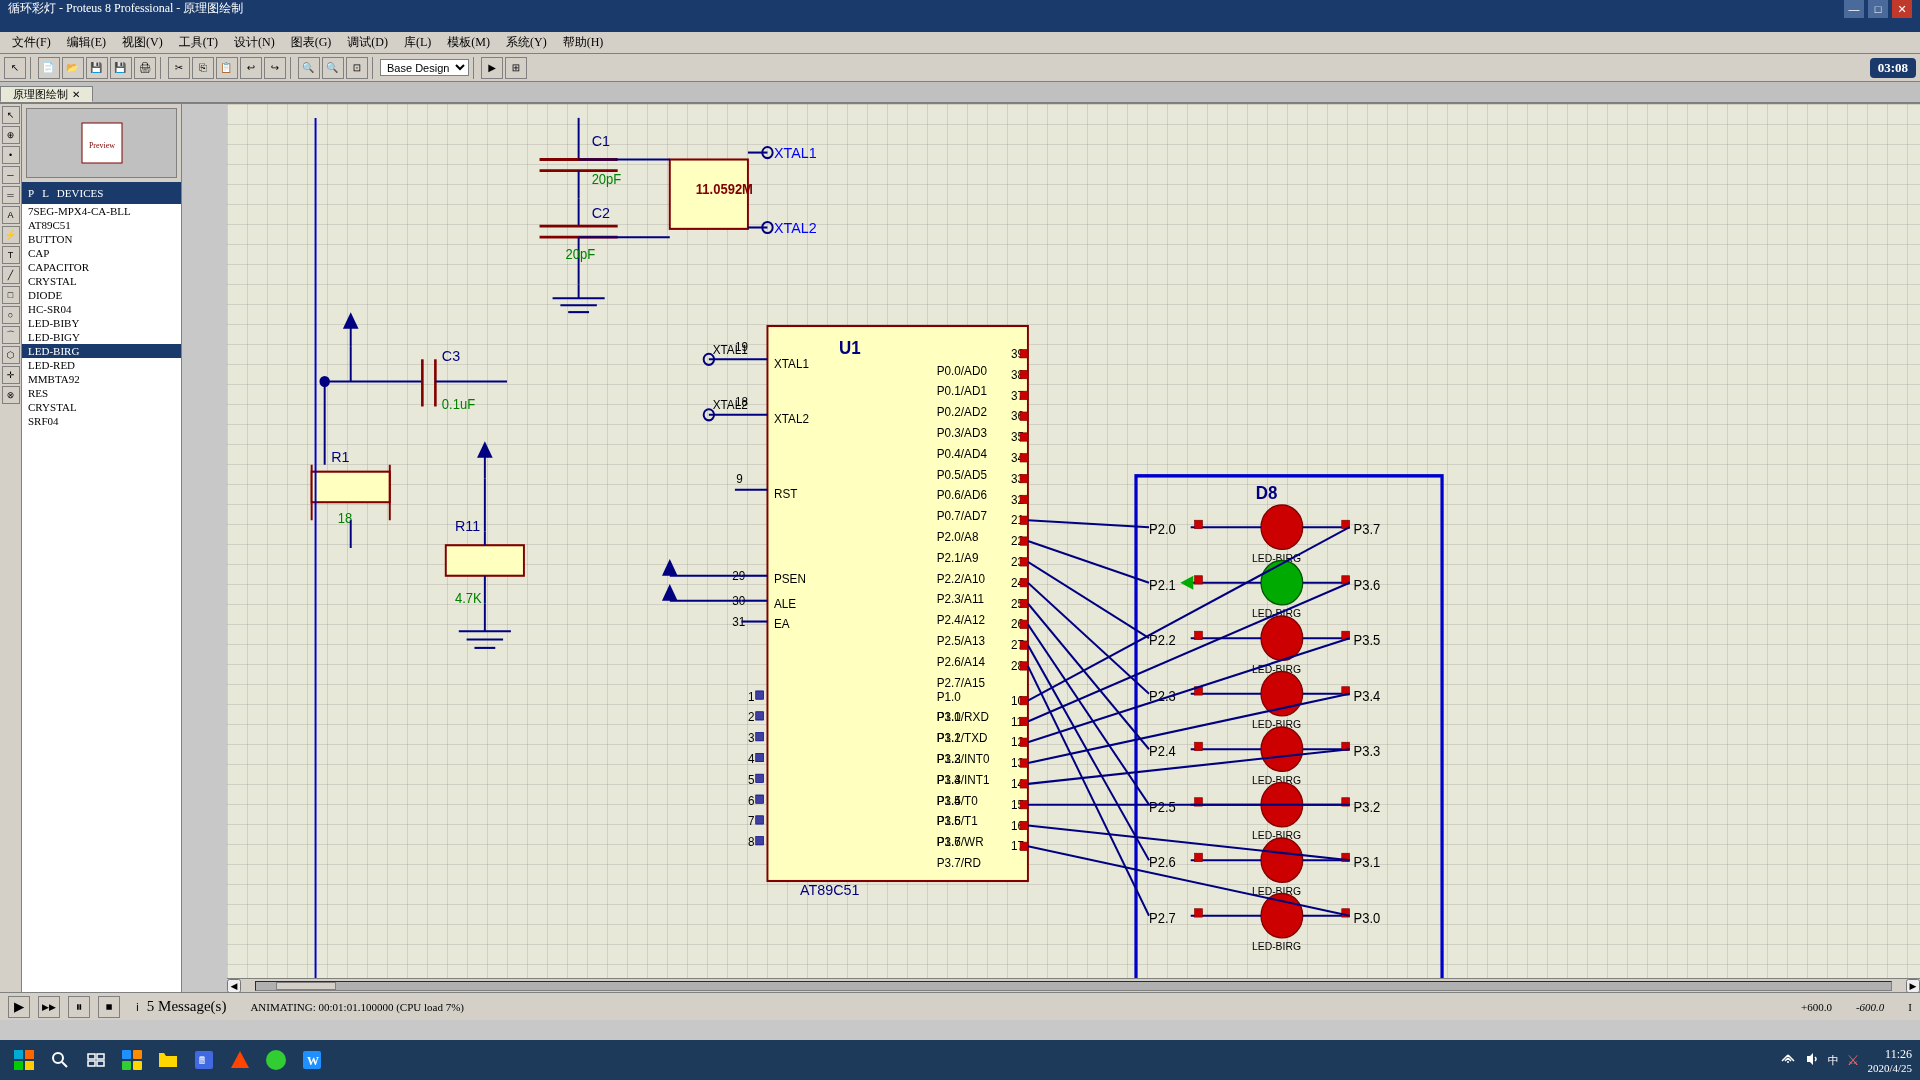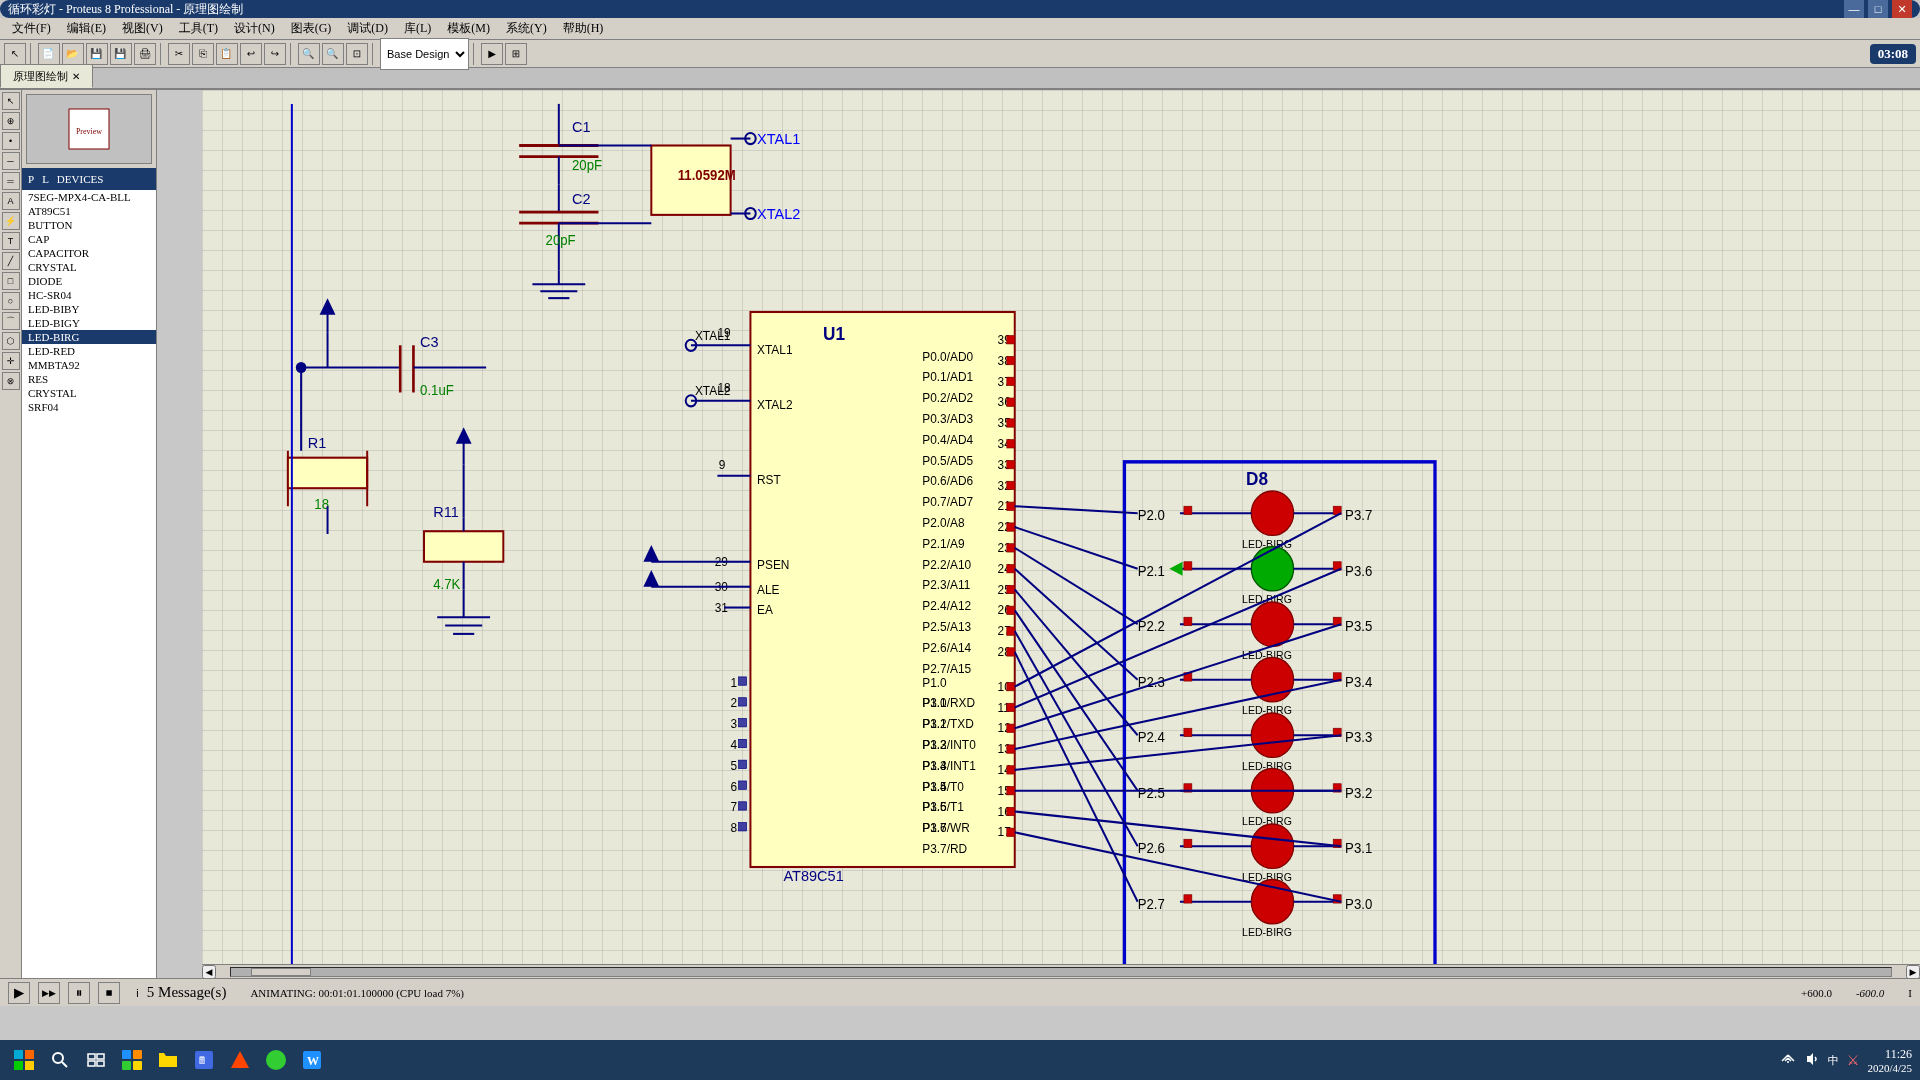--- a/index.html
+++ b/index.html
@@ -1,21 +1,21 @@
 <!DOCTYPE html>
 <html><head>
   <meta charset="utf-8">
   <style>
     * { margin: 0; padding: 0; box-sizing: border-box; }
     body { width: 1920px; height: 1080px; overflow: hidden; font-family: 'SimSun', 'MS Song', serif; font-size: 12px; background: #c8c8c8; }
 
     
     #titlebar {
-      height: 18px; background: #1a3a6b; display: flex; align-items: center; justify-content: space-between;
-      padding: 0 8px; color: white; border-radius: 11px;
+      height: 32px; background: #1a3a6b; display: flex; align-items: flex-start; justify-content: space-between;
+      padding: 0 8px; color: white;
     }
     #titlebar .win-controls { display: flex; gap: 4px; }
     #titlebar .win-btn { width: 20px; height: 18px; background: #4a6a9b; color: white; border: none; cursor: pointer; font-size: 11px; display: flex; align-items: center; justify-content: center; }
     #titlebar .win-btn.close { background: #c0392b; }
 
     
     #menubar {
       height: 22px; background: #d4d0c8; display: flex; align-items: center;
       padding: 0 4px; border-bottom: 1px solid #808080;
     }
@@ -26,29 +26,29 @@
       height: 28px; background: #d4d0c8; display: flex; align-items: center;
       padding: 2px 4px; gap: 2px; border-bottom: 1px solid #808080;
     }
     .tb-btn {
       width: 22px; height: 22px; background: #d4d0c8; border: 1px solid #808080;
       cursor: pointer; display: flex; align-items: center; justify-content: center;
       font-size: 10px;
     }
     .tb-separator { width: 4px; height: 22px; border-left: 1px solid #808080; margin: 0 2px; }
     .tb-select {
-      height: 32px; font-size: 11px; border: 1px solid #808080; background: white; padding: 0 2px;
+      height: 17px; font-size: 11px; border: 1px solid #808080; background: white; padding: 0 2px;
     }
 
     
     #main { display: flex; height: calc(1080px - 30px - 22px - 28px - 22px - 28px); }
 
     
     #sidebar {
-      width: 135px; background: #d4d0c8; border-right: 1px solid #808080;
+      width: 160px; background: #d4d0c8; border-right: 1px solid #808080;
       display: flex; flex-direction: column;
     }
     #sidebar-header {
       height: 22px; background: #1a3a6b; color: white; display: flex; align-items: center;
       padding: 0 6px; font-size: 11px; gap: 8px;
     }
     #device-list { flex: 1; overflow-y: auto; background: white; }
     .device-item {
       padding: 1px 6px; font-size: 11px; cursor: pointer; white-space: nowrap;
     }
@@ -108,21 +108,21 @@
     }
     .task-icon { width: 32px; height: 32px; display: flex; align-items: center; justify-content: center; cursor: pointer; }
     .taskbar-right { margin-left: auto; display: flex; align-items: center; gap: 8px; color: white; font-size: 11px; }
 
     
     #tabbar {
       height: 22px; background: #c0c0c0; display: flex; align-items: flex-end;
       border-bottom: 2px solid #808080;
     }
     .tab {
-      height: 24px; padding: 2px 12px; background: #d4d0c8; border: 1px solid #808080;
+      height: 16px; padding: 2px 12px; background: #d4d0c8; border: 1px solid #808080;
       border-bottom: none; font-size: 11px; cursor: pointer; display: flex; align-items: center; gap: 4px;
     }
     .tab.active { background: #e8e8d8; border-bottom: 1px solid #e8e8d8; }
 
     
     #hscrollbar {
       height: 14px; background: #d4d0c8; border-top: 1px solid #808080;
       display: flex; align-items: center;
     }
     #hscrollbar-track { flex: 1; height: 10px; background: #b0b0b0; margin: 0 14px; border: 1px inset #808080; }

